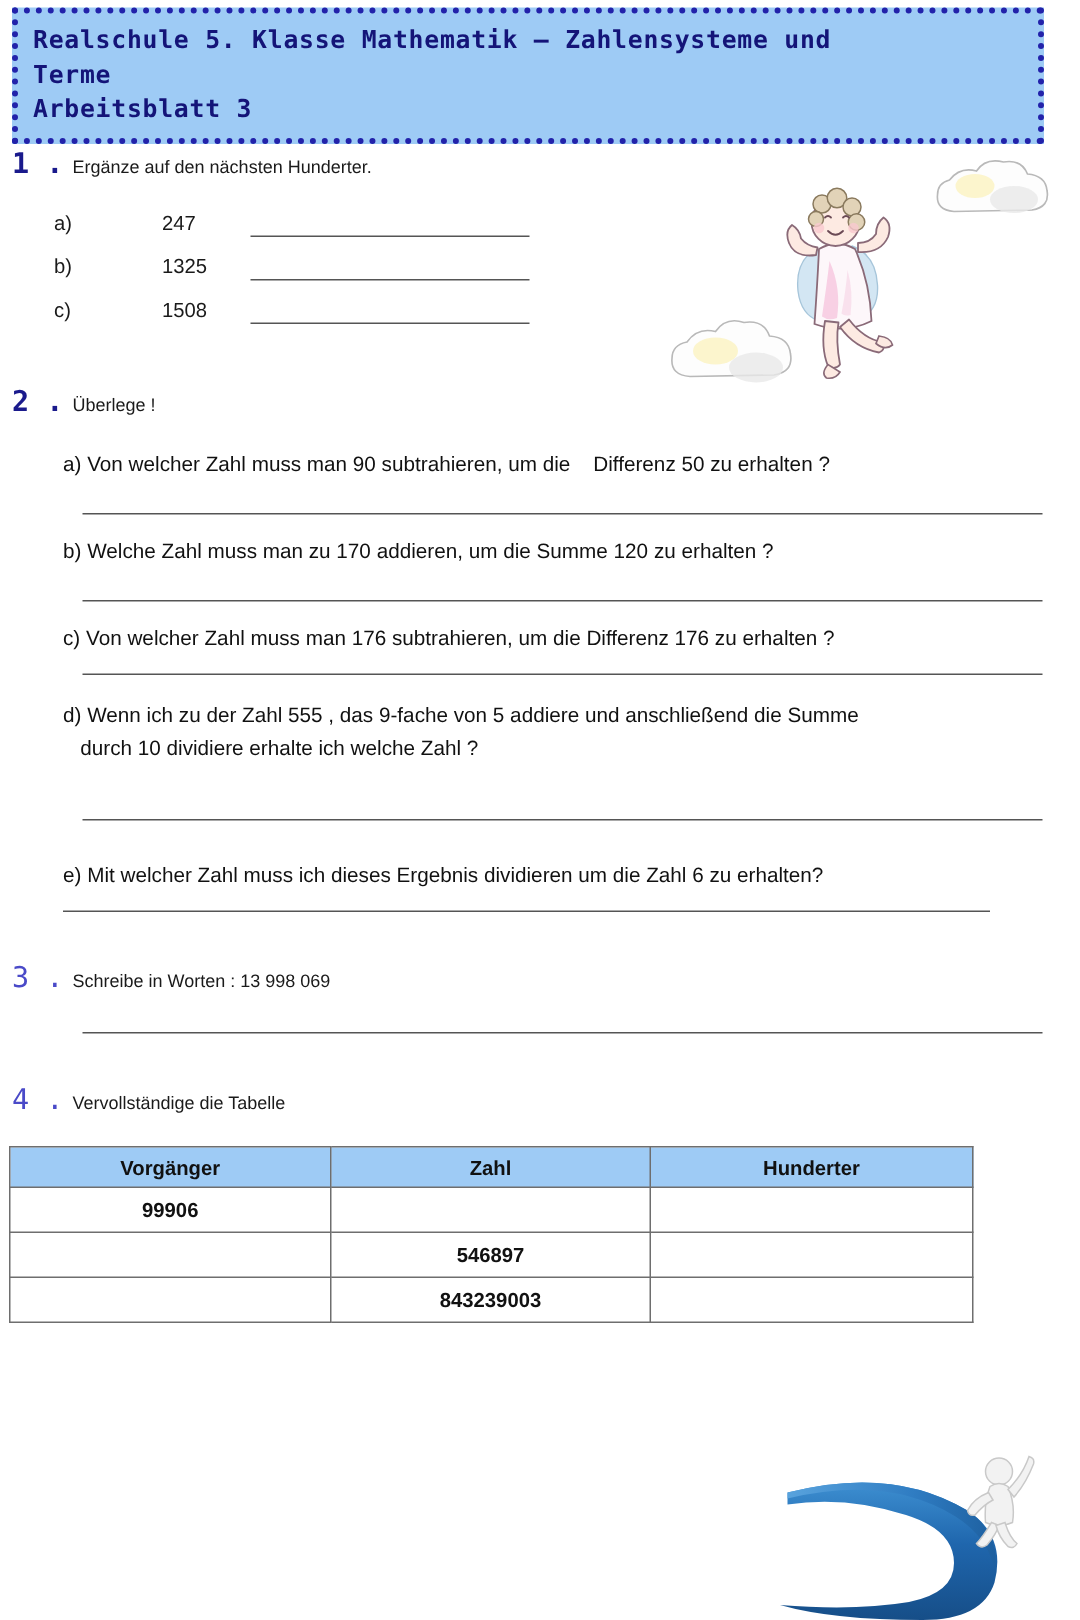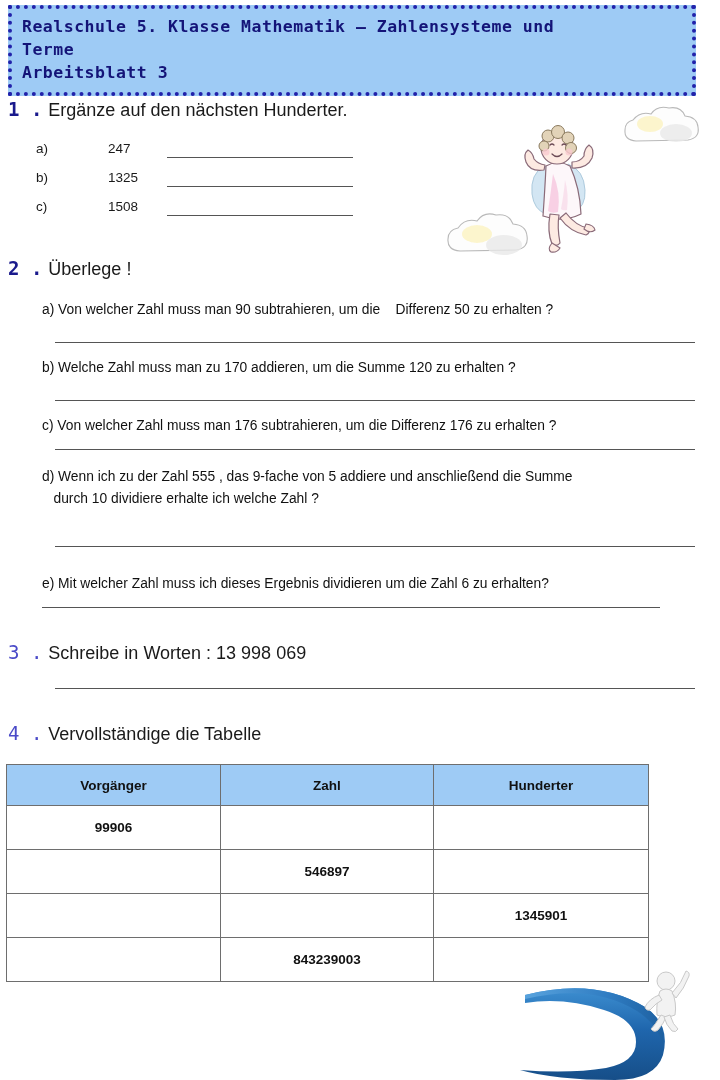--- a/index.html
+++ b/index.html
@@ -46,21 +46,21 @@
   .ex-num {
     font-family: "DejaVu Sans Mono", monospace;
     font-size: 19px;
     color: #2222aa;
     margin-right: 6px;
     white-space: pre;
   }
   .ex-num.bold { font-weight: bold; color: #1a1a8c; }
   .ex-num.thin { font-weight: normal; color: #4a4ac8; }
   .ex-title {
-    font-size: 18px;
+    font-size: 12px;
     color: #1a1a1a;
     white-space: pre;
   }
 
   
   .t1-row {
     position: absolute;
     font-size: 13.5px;
     color: #1a1a1a;
   }
@@ -87,21 +87,21 @@
     width: 642px;
     border-collapse: collapse;
     table-layout: fixed;
   }
   .tbl th, .tbl td {
     border: 1px solid #6e6e6e;
     height: 29px;
     font-size: 13.5px;
     font-weight: bold;
     text-align: center;
-    padding: 7px;
+    padding: 0;
     color: #111111;
   }
   .tbl th {
     background: #9ecbf5;
     height: 26px;
   }
   .tbl col.c1 { width: 214px; }
   .tbl col.c2 { width: 213px; }
   .tbl col.c3 { width: 215px; }
 
@@ -237,25 +237,20 @@
   <tbody>
     <tr>
       <td>99906</td>
       <td></td>
       <td></td>
     </tr>
     <tr>
       <td></td>
       <td>546897</td>
       <td></td>
-    </tr>
-    <tr>
-      <td></td>
-      <td></td>
-      <td>1345901</td>
     </tr>
     <tr>
       <td></td>
       <td>843239003</td>
       <td></td>
     </tr>
   </tbody>
 </table>
 
 <svg class="art-path" viewBox="0 0 200 125">

